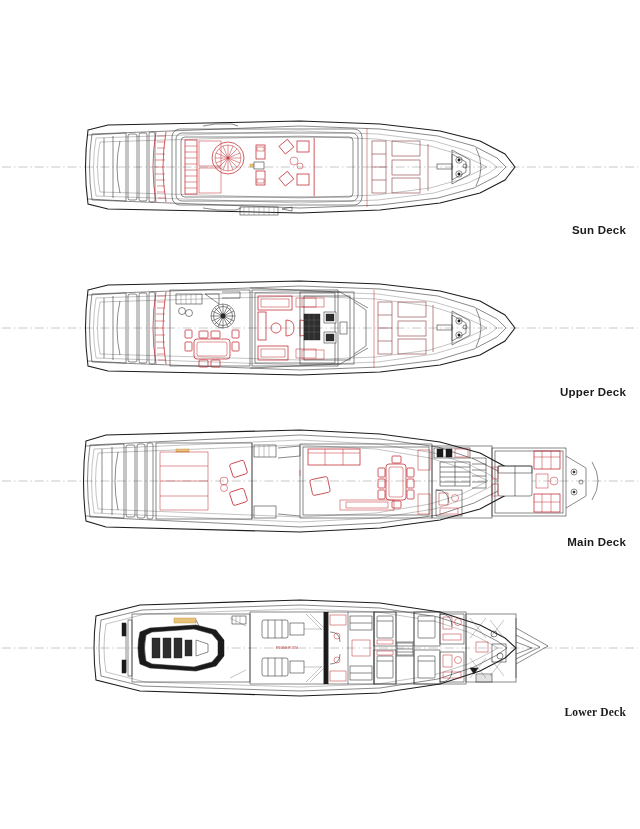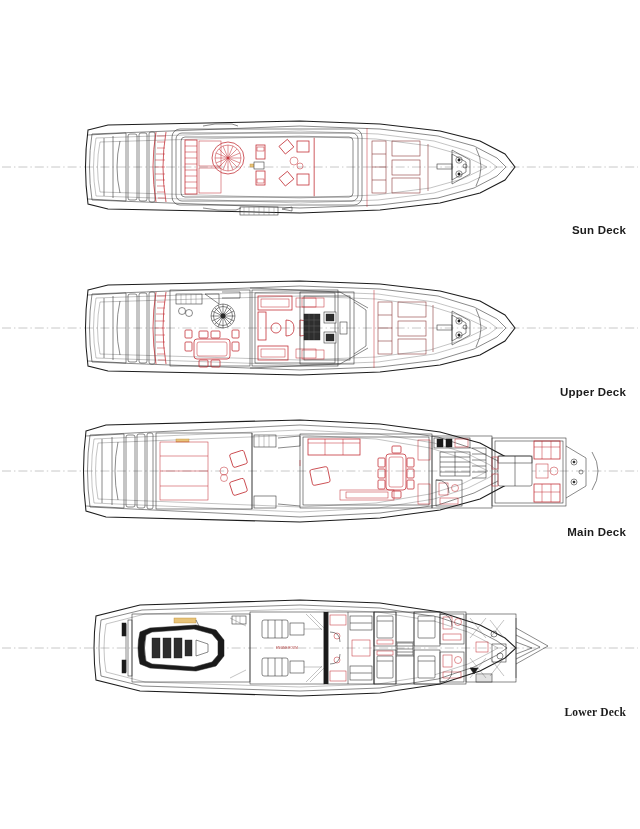--- a/index.html
+++ b/index.html
@@ -350,21 +350,21 @@
         <circle class="struct" cx="459" cy="66" r="3.2"></circle>
         <circle class="dark" cx="459" cy="66" r="1.2"></circle>
         <circle class="struct" cx="465" cy="58" r="2"></circle>
         <rect class="struct" x="437" y="56" width="15" height="5"></rect>
         <path class="hull-thin" d="M476,40 Q486,59 476,78"></path>
       </g>
     </svg>
     <div class="deck-label" style="top:116px;">Sun Deck</div>
   </div>
 
-  <div class="deck-block" style="top:408px;">
+  <div class="deck-block" style="top:418px;">
     <svg class="deck-svg" viewBox="0 0 640 125" xmlns="http://www.w3.org/2000/svg">
       <line class="center" x1="2" y1="63" x2="638" y2="63"></line>
 
       <g>
         <path class="hull" d="M86,23 L106,17 L300,12 L380,16 L440,24 L480,35 L506,49 L516,63 L506,77 L480,91 L440,102 L380,110 L300,114 L106,109 L86,103 Q81,63 86,23 Z"></path>
         <path class="hull-thin" d="M90,27 L300,17 L380,21 L438,29 L474,41 L498,53 L507,63 L498,73 L474,85 L438,97 L380,105 L300,109 L90,99 Q85,63 90,27 Z"></path>
         <path class="hull-hair" d="M94,31 L300,22 L378,26 L434,35 L468,46 L490,57 L498,63 L490,69 L468,80 L434,91 L378,100 L300,104 L94,95 Q89,63 94,31 Z"></path>
         <path class="hull-hair" d="M98,35 L300,27 L376,31 L430,40 L462,50 L482,60 L488,63 L482,66 L462,76 L430,86 L376,95 L300,99 L98,91 Q93,63 98,35 Z"></path>
       </g>
 

